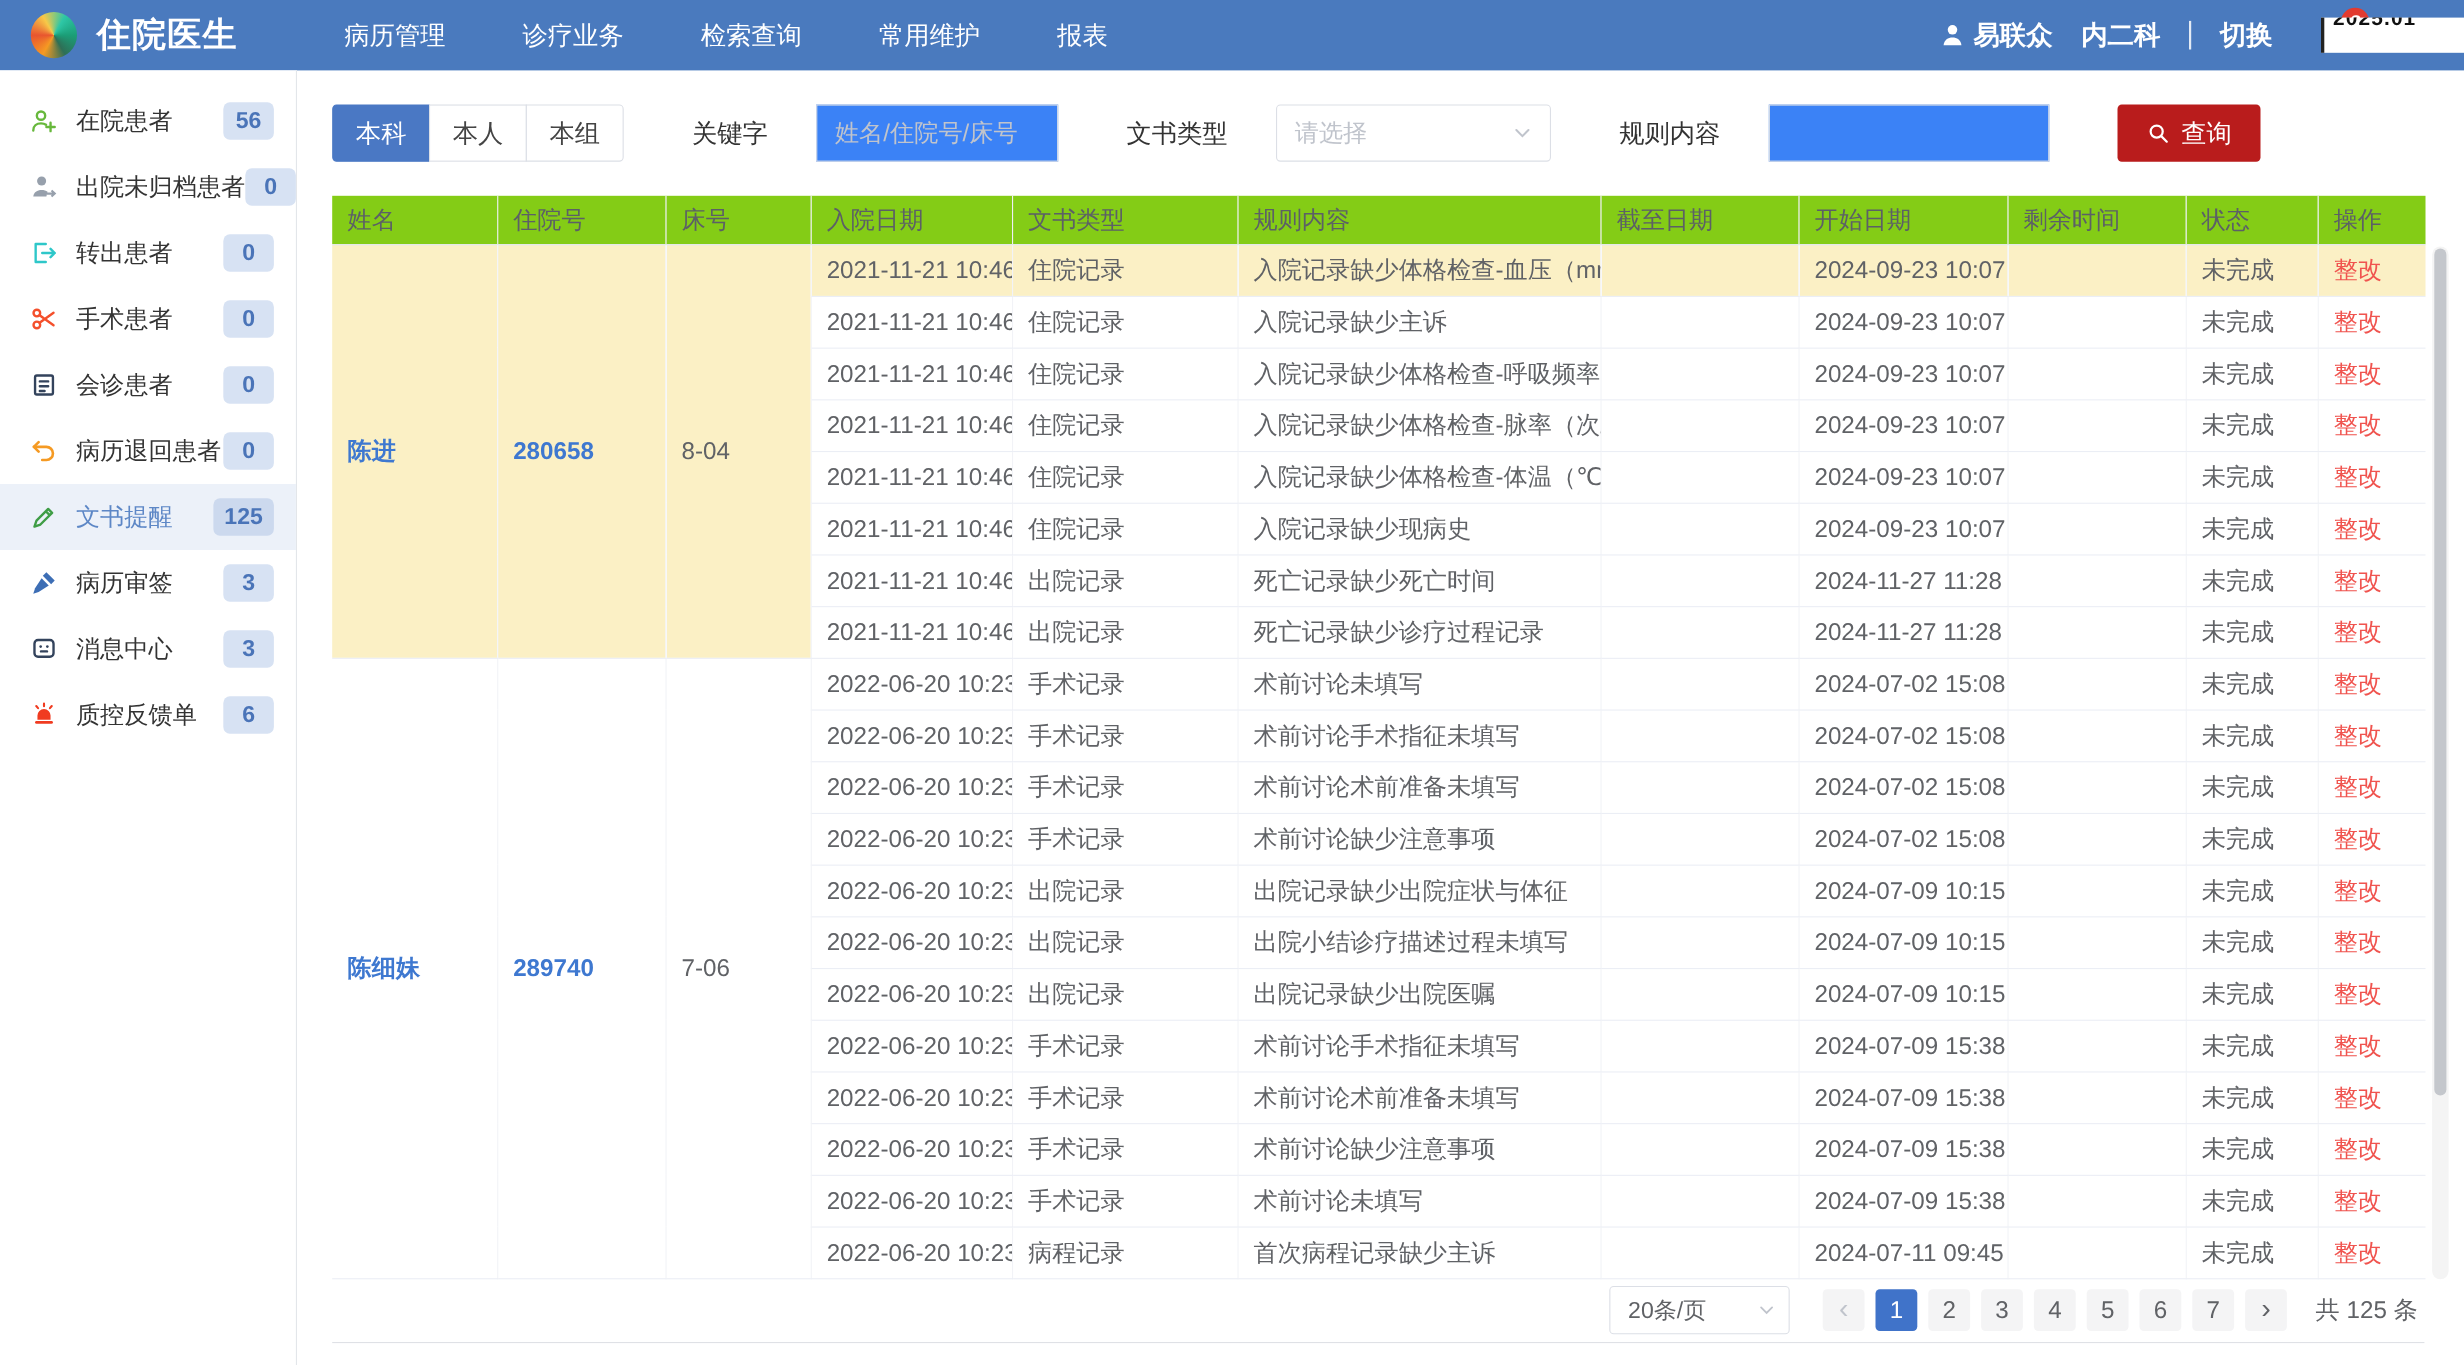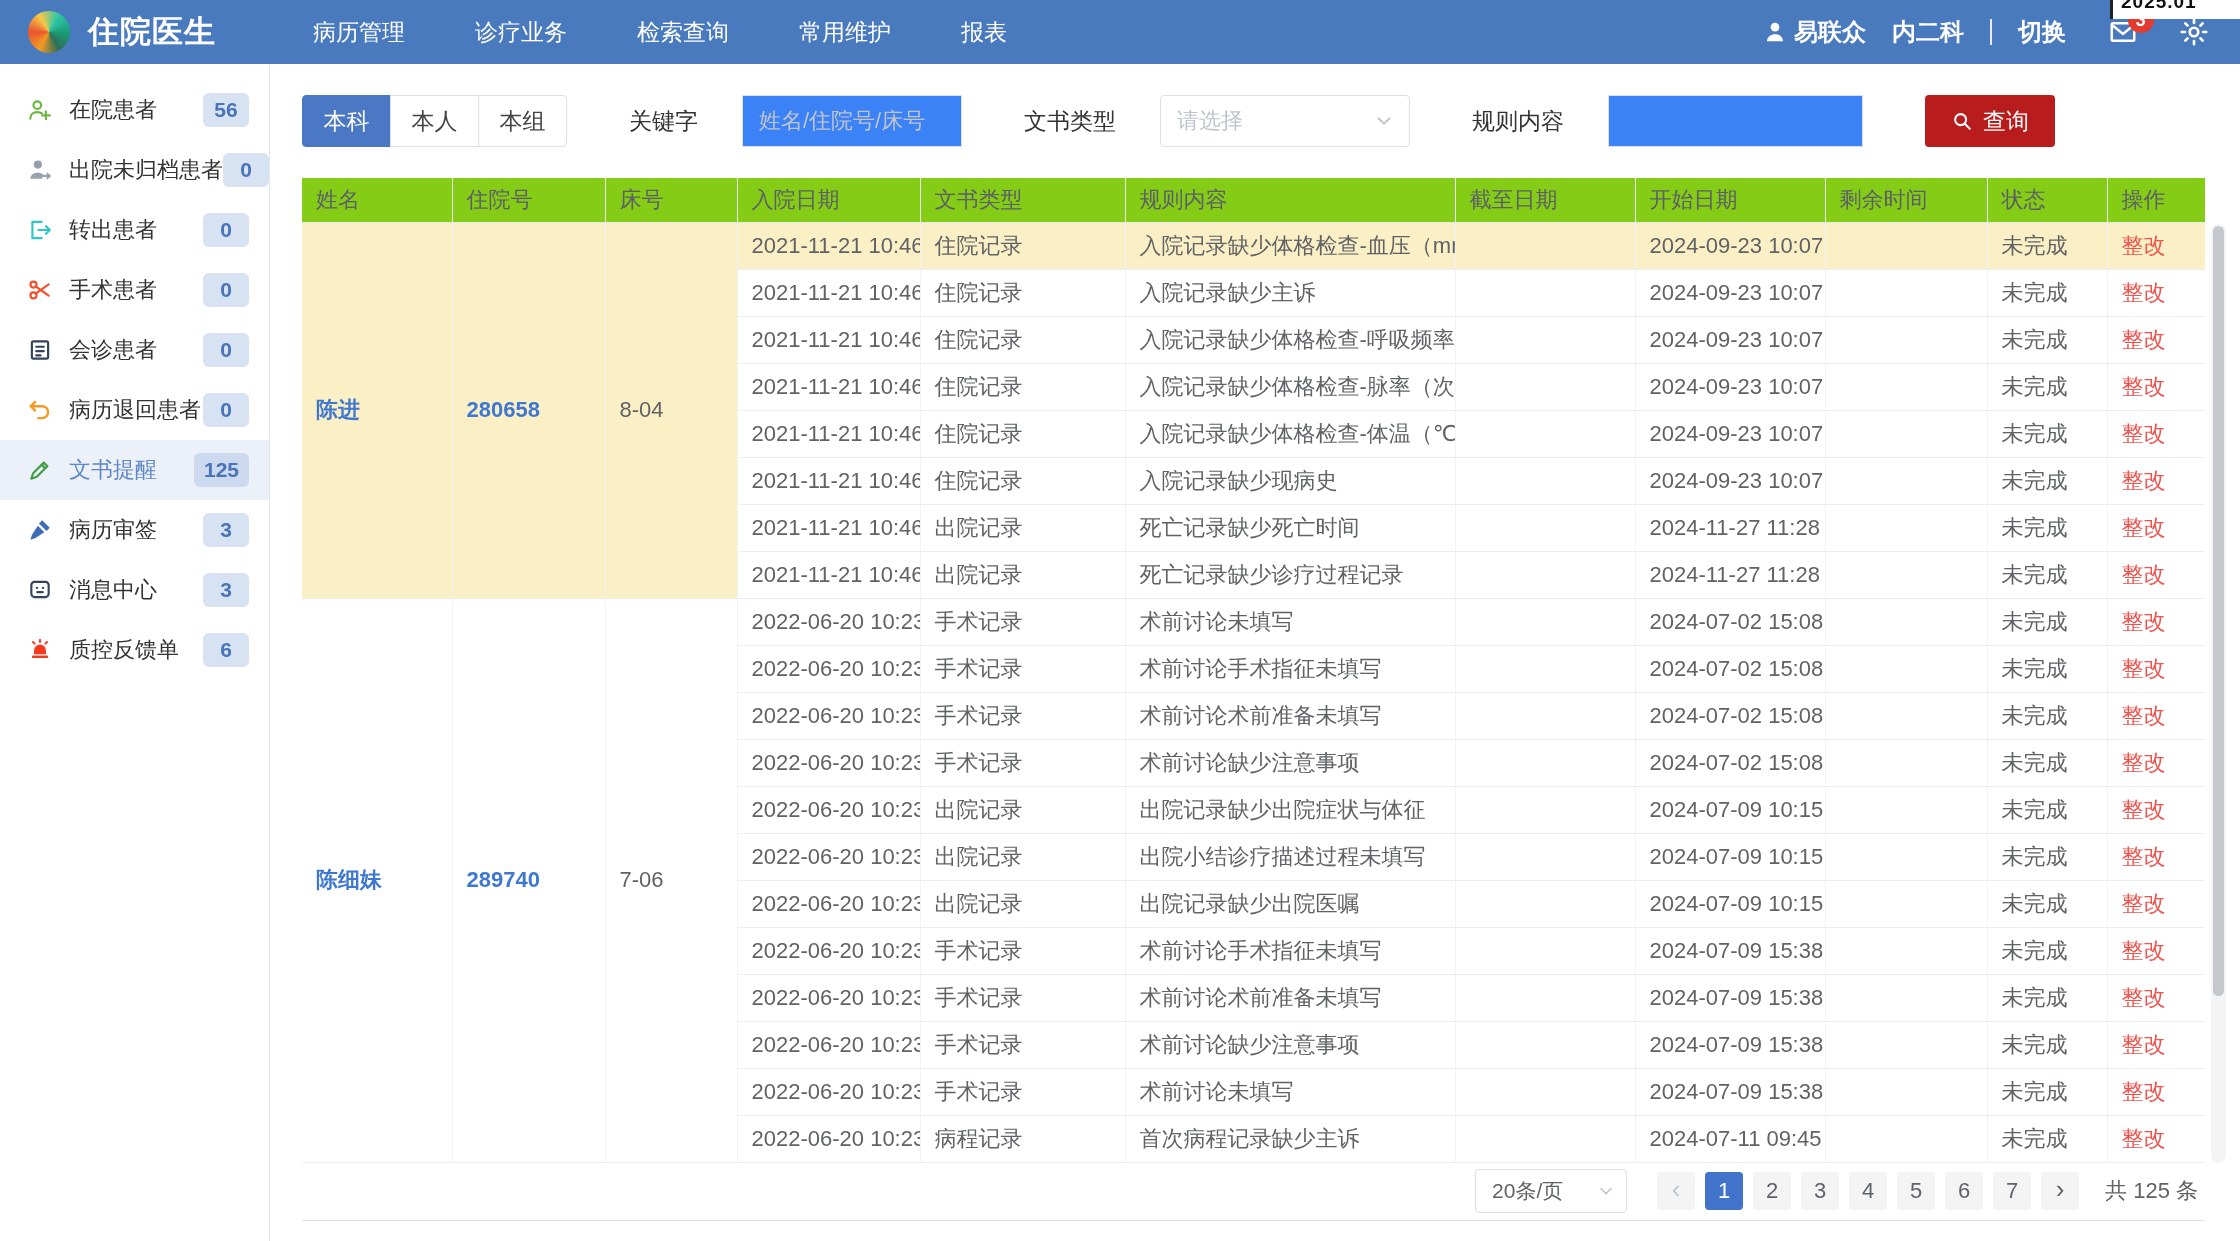--- a/index.html
+++ b/index.html
@@ -19,21 +19,21 @@
   .nav-user svg { width:26px; height:26px; }
   .nav-dept { font-size:24px; font-weight:bold; }
   .nav-sep { width:2px; height:26px; background:rgba(255,255,255,.85); }
   .nav-switch { font-size:24px; font-weight:bold; cursor:pointer; }
   .nav-mail { position:relative; margin-left:16px; cursor:pointer; }
   .nav-mail svg { width:30px; height:30px; display:block; }
   .mail-badge { position:absolute; top:-10px; right:-16px; min-width:26px; height:26px; border-radius:13px;
     background:#e23b30; color:#fff; font-size:18px; font-weight:bold; text-align:center; line-height:26px; padding:0 4px; }
   .nav-gear { margin-left:14px; cursor:pointer; }
   .nav-gear svg { width:32px; height:32px; display:block; }
-  .corner-clip { position:absolute; top:0; right:0; height:19px; background:#fff; border-left:3px solid #222;
+  .corner-clip { position:absolute; top:16px; right:0; height:32px; background:#fff; border-left:3px solid #222;
     padding:0 10px 0 8px; overflow:hidden; min-width:130px; }
   .corner-clip span { display:block; margin-top:-9px; color:#111; font-size:19px; font-weight:bold; letter-spacing:1px; }
 
   
   .sidebar { position:absolute; left:0; top:64px; width:270px; bottom:0; background:#fff;
     border-right:1px solid #e3e6ea; padding-top:16px; }
   .side-item { height:60px; display:flex; align-items:center; padding:0 20px 0 26px; cursor:pointer; }
   .side-item.selected { background:#ecf1f9; }
   .sicon { width:28px; height:28px; margin-right:15px; flex:0 0 auto; display:flex; align-items:center; justify-content:center; }
   .sicon svg { width:26px; height:26px; }
@@ -81,21 +81,21 @@
   td.yl { background:#fbf0c5; }
   tr.sel td { background:#fbf0c5; }
   td.plink { color:#3e78d0; font-weight:bold; cursor:pointer; }
   td.act { color:#f0544f; cursor:pointer; }
   .vscroll { position:absolute; right:-22px; top:46px; width:15px; height:calc(100% - 46px); background:#f4f4f4; border-radius:8px; }
   .vthumb { position:absolute; left:2px; top:2px; width:11px; height:82%; background:#c4c7cc; border-radius:6px; }
 
   
   .pagination { height:58px; display:flex; align-items:center; justify-content:flex-end; gap:10px;
     border-bottom:1px solid #dfe1e6; padding:0 6px; }
-  .psize { width:152px; height:44px; border:1px solid #dcdfe6; border-radius:4px; background:#fff;
+  .psize { width:164px; height:44px; border:1px solid #dcdfe6; border-radius:4px; background:#fff;
     display:flex; align-items:center; padding:0 10px 0 16px; cursor:pointer; margin-right:20px; }
   .psize span { flex:1; font-size:21px; color:#606266; }
   .psize svg { width:20px; height:20px; }
   .pbtn { min-width:38px; height:38px; border-radius:4px; background:#f4f4f5; color:#606266; font-size:22px;
     display:flex; align-items:center; justify-content:center; cursor:pointer; font-weight:500; }
   .pbtn.arrow { font-size:26px; padding-bottom:3px; }
   .pbtn.disabled { color:#c0c4cc; }
   .pbtn.active { background:#4073c9; color:#fff; }
   .ptotal { font-size:22px; color:#606266; margin-left:16px; white-space:nowrap; }
 </style>

